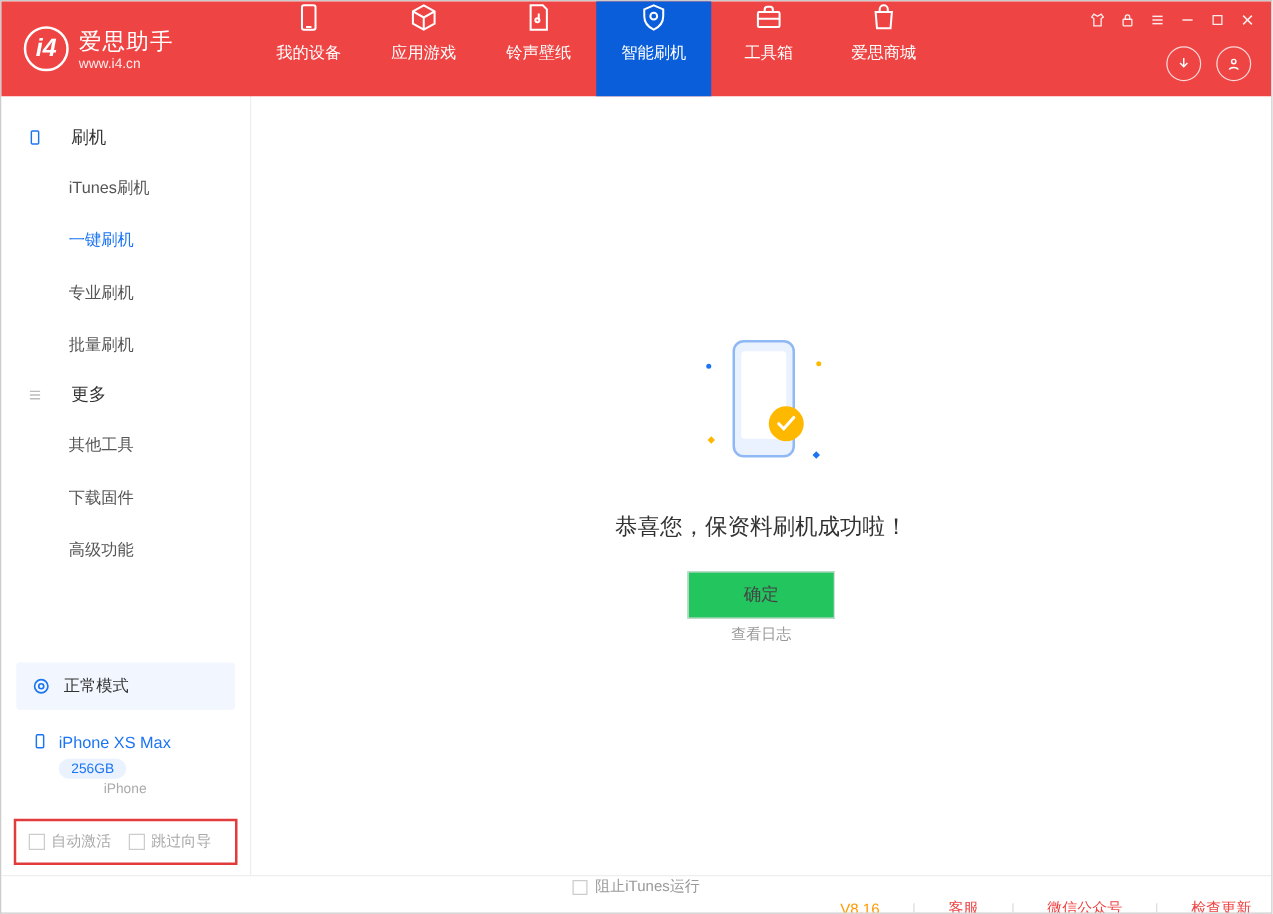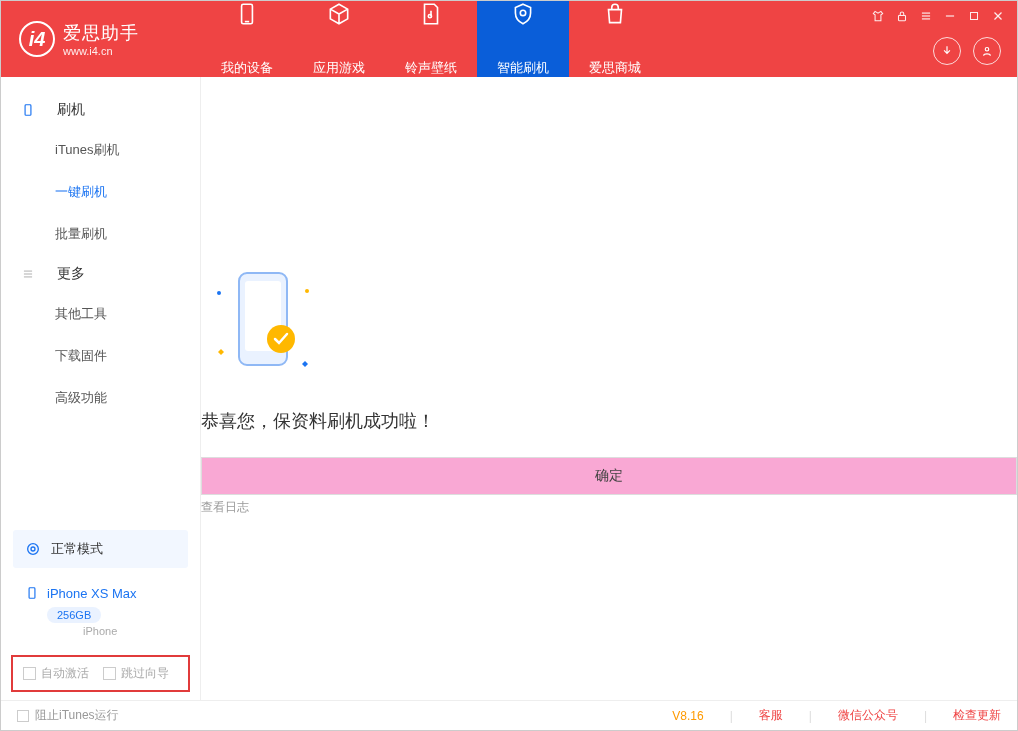--- a/index.html
+++ b/index.html
@@ -5,21 +5,21 @@
 * { margin: 0; padding: 0; box-sizing: border-box; font-family: "Microsoft YaHei", Arial, sans-serif; }
 body { background: #fff; width: 1018px; height: 731px; overflow: hidden; border: 1px solid #ccc; }
 
 .header { background: #ef4444; height: 76px; display: flex; align-items: center; color: #fff; position: relative; }
 .logo-area { display: flex; align-items: center; padding: 0 18px; width: 200px; }
 .logo-icon { width: 36px; height: 36px; border: 2.5px solid #fff; border-radius: 50%; display: flex; align-items: center; justify-content: center; font-weight: bold; font-style: italic; font-size: 20px; margin-right: 8px; }
 .logo-text .title { font-size: 18px; font-weight: 500; letter-spacing: 1px; }
 .logo-text .subtitle { font-size: 11px; opacity: 0.9; }
 
 .nav-tabs { display: flex; height: 100%; }
-.nav-tab { width: 92px; display: flex; flex-direction: column; align-items: center; justify-content: space-between; cursor: pointer; font-size: 13px; gap: 6px; }
+.nav-tab { width: 92px; display: flex; flex-direction: column; align-items: center; justify-content: flex-start; cursor: pointer; font-size: 13px; gap: 6px; }
 .nav-tab.active { background: #0a5ed9; }
 .nav-tab svg { width: 26px; height: 26px; }
 
 .header-right { position: absolute; right: 12px; top: 8px; display: flex; gap: 10px; align-items: center; }
 .header-right .win-icon { width: 14px; height: 14px; cursor: pointer; opacity: 0.9; display:flex; align-items:center; justify-content:center;}
 .header-actions { position: absolute; right: 16px; bottom: 12px; display: flex; gap: 12px; }
 .circle-btn { width: 28px; height: 28px; border: 1.5px solid rgba(255,255,255,0.8); border-radius: 50%; display: flex; align-items: center; justify-content: center; cursor: pointer; }
 
 .body-area { display: flex; height: calc(100% - 76px - 30px); }
 .sidebar { width: 200px; border-right: 1px solid #eee; padding-top: 14px; display:flex; flex-direction:column; }
@@ -31,27 +31,27 @@
 .mode-box { background: #f2f7ff; margin: 8px 12px; padding: 10px 12px; border-radius: 3px; display: flex; align-items: center; gap: 10px; font-size: 13px; color: #333; }
 .device-box { margin: 0 12px 8px; padding: 10px 12px; }
 .device-box .name { color: #1b74f2; font-size: 13px; font-weight: 500; display:flex; align-items:flex-start; gap:8px;}
 .device-box .badge { display: inline-block; background: #eaf2ff; color: #1b74f2; font-size: 11px; padding: 2px 10px; border-radius: 10px; margin: 6px 0 2px 22px; }
 .device-box .sub { color: #aaa; font-size: 11px; margin-left: 22px; padding-left: 36px; }
 
 .checkbox-row { border: 2px solid #e13b3b; margin: 6px 10px 8px; padding: 8px 10px; display: flex; gap: 14px; align-items: center; }
 .chk { display: flex; align-items: center; gap: 5px; font-size: 12px; color: #aaa; cursor: pointer; }
 .chk-box { width: 13px; height: 13px; border: 1px solid #ccc; }
 
-.main { flex: 1; display: flex; flex-direction: column; justify-content: center; }
+.main { flex: 1; display: flex; flex-direction: column; align-items: center; justify-content: center; }
 .illustration { width: 120px; height: 120px; margin-bottom: 28px; position: relative; }
 .msg { font-size: 18px; color: #333; margin-bottom: 24px; }
-.ok-btn { border: 1px solid #ddd; background: #f9a8d4; padding: 9px 44px; font-size: 14px; color: #444; cursor: pointer; margin-bottom: 4px; }
+.ok-btn { border: 1px solid #ddd; background: #22c55e; padding: 9px 44px; font-size: 14px; color: #444; cursor: pointer; margin-bottom: 4px; }
 .log-link { font-size: 12px; color: #999; cursor: pointer; }
 
-.footer { height: 30px; border-top: 1px solid #eee; display: flex; align-items: center; padding: 0 16px; font-size: 12px; color: #999; }
+.footer { height: 30px; border-top: 1px solid #eee; display: flex; align-items: center; padding: 0 16px; font-size: 12px; color: #999; flex-direction: column; }
 .footer .left { display: flex; align-items: center; gap: 6px; }
 .footer .right { margin-left: auto; display: flex; align-items: center; gap: 26px; }
 .footer .right .sep { color: #ddd; }
 .footer .ver { color: #ff9a00; }
 .footer a { color: #ef4444; cursor: pointer; text-align: right; }
 </style>
 </head>
 <body>
 
 <div class="header">
@@ -86,20 +86,27 @@
     </div>
     <div class="nav-tab active">
       <svg viewBox="0 0 24 24" fill="none" stroke="#fff" stroke-width="1.5">
           <path d="M12 3l7 3v5c0 5-3 8-7 10-4-2-7-5-7-10V6l7-3z"></path>
           <circle cx="12" cy="11" r="2.5"></circle>
         </svg>
       <span>智能刷机</span>
     </div>
     <div class="nav-tab">
       <svg viewBox="0 0 24 24" fill="none" stroke="#fff" stroke-width="1.5">
+          <rect x="4" y="8" width="16" height="11" rx="1"></rect>
+          <path d="M9 8V6a2 2 0 012-2h2a2 2 0 012 2v2 M4 13h16"></path>
+        </svg>
+      <span>工具箱</span>
+    </div>
+    <div class="nav-tab">
+      <svg viewBox="0 0 24 24" fill="none" stroke="#fff" stroke-width="1.5">
           <path d="M6 8h12l-1 12H7L6 8z M9 8V6a3 3 0 016 0v2"></path>
         </svg>
       <span>爱思商城</span>
     </div>
   </div>
   <div class="header-right">
     <span class="win-icon">
         <svg width="14" height="14" viewBox="0 0 24 24" fill="none" stroke="#fff" stroke-width="1.8">
           <path d="M7 4l5 3 5-3 3 4-3 2v10H7V10L4 8l3-4z"></path>
         </svg>
@@ -152,20 +159,21 @@
 <div class="body-area">
   <div class="sidebar">
     <div class="side-group-header">
       <svg width="14" height="14" viewBox="0 0 24 24" fill="none" stroke="#1b74f2" stroke-width="2">
           <rect x="7" y="3" width="10" height="18" rx="1.5"></rect>
         </svg>
       <span>刷机</span>
     </div>
     <div class="side-item">iTunes刷机</div>
     <div class="side-item active">一键刷机</div>
+    <div class="side-item">专业刷机</div>
     <div class="side-item">批量刷机</div>
 
     <div class="side-group-header">
       <svg width="14" height="14" viewBox="0 0 24 24" fill="none" stroke="#bbb" stroke-width="2">
           <line x1="5" y1="7" x2="19" y2="7"></line>
           <line x1="5" y1="12" x2="19" y2="12"></line>
           <line x1="5" y1="17" x2="19" y2="17"></line>
         </svg>
       <span>更多</span>
     </div>

